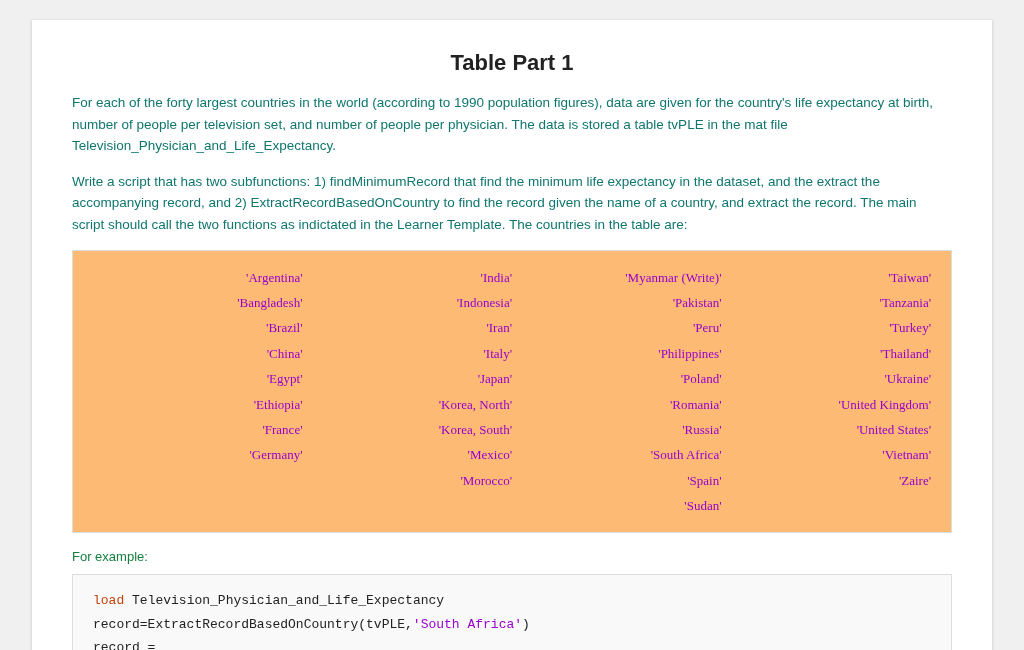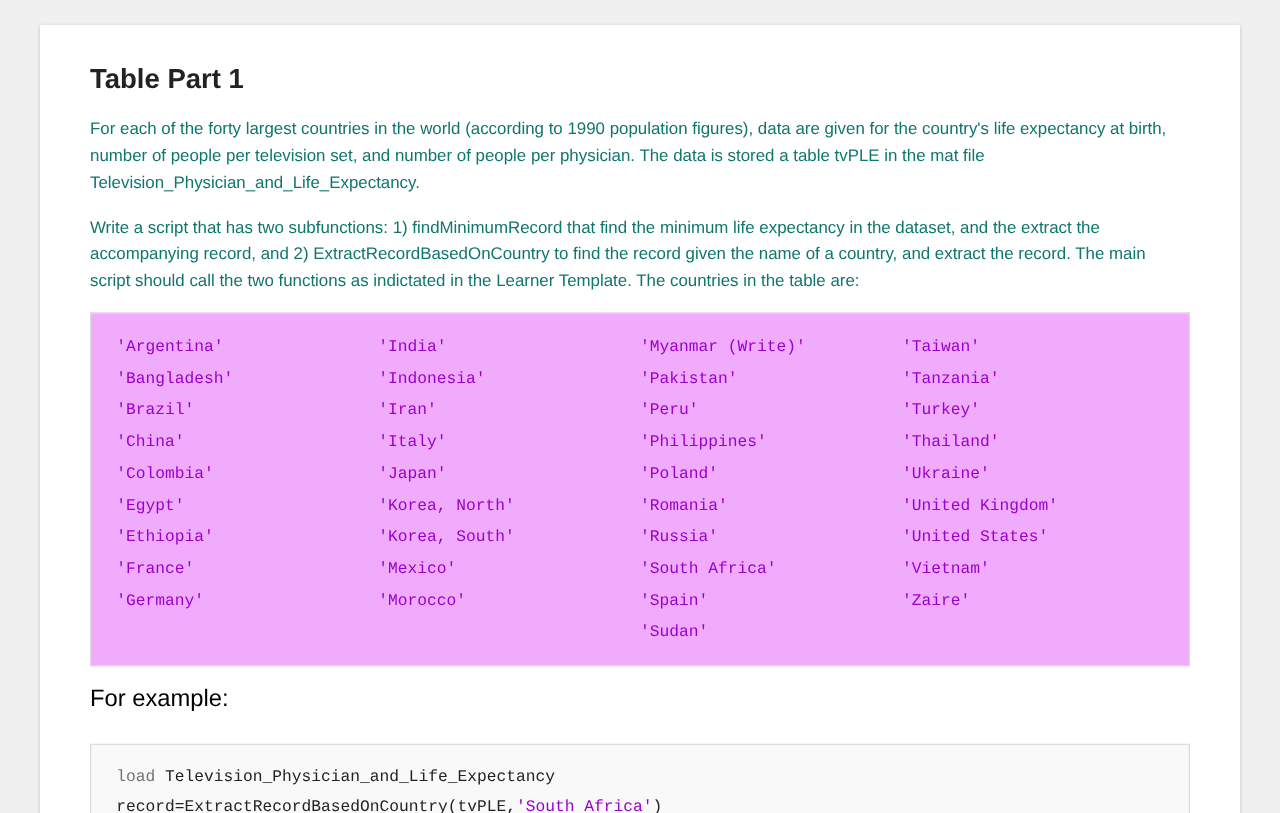--- a/index.html
+++ b/index.html
@@ -16,65 +16,67 @@
       background: white;
       width: 960px;
       padding: 30px 40px;
       box-shadow: 0 1px 3px rgba(0,0,0,0.2);
     }
     h1 {
       font-size: 22px;
       font-weight: bold;
       margin-bottom: 16px;
       color: #222;
+      text-align: center;
     }
     .description {
       font-size: 13.5px;
       color: #0f766e;
       line-height: 1.6;
       margin-bottom: 14px;
     }
     .code-block {
-      background: #f0abfc;
+      background: #fdba74;
       border: 1px solid #ddd;
       padding: 14px 20px;
-      font-family: Liberation Mono, monospace;
+      font-family: Liberation Serif, serif;
       font-size: 13px;
       margin-bottom: 16px;
       color: #9900cc;
       line-height: 1.8;
+      text-align: right;
     }
     .code-block .country-grid {
       display: grid;
       grid-template-columns: repeat(4, 1fr);
       gap: 0;
     }
     .code-block .country-grid span {
       color: #9900cc;
       display: block;
       padding: 1px 0;
     }
     .for-example {
-      font-size: 19px;
-      color: #000000;
-      margin-bottom: 24px;
+      font-size: 13px;
+      color: #15803d;
+      margin-bottom: 10px;
     }
     .output-block {
       background: #f9f9f9;
       border: 1px solid #ddd;
       padding: 14px 20px;
       font-family: 'Courier New', monospace;
       font-size: 13px;
     }
     .output-block .line {
       color: #222;
       line-height: 1.8;
     }
     .output-block .line .keyword {
-      color: #737373;
+      color: #c2410c;
     }
     .output-block .line .string {
       color: #9900cc;
     }
   </style>
 </head>
 <body>
 
 <div class="page">
   <h1>Table Part 1</h1>
@@ -84,21 +86,20 @@
   <p class="description">Write a script that has two subfunctions: 1) findMinimumRecord that find the minimum life expectancy in the dataset, and the extract the accompanying record, and 2) ExtractRecordBasedOnCountry to find the record given the name of a country, and extract the record.  The main script should call the two functions as indictated in the Learner Template.  The countries in the table are:</p>
 
   <div class="code-block">
     <div class="country-grid">
 
       <div>
         <span>'Argentina'</span>
         <span>'Bangladesh'</span>
         <span>'Brazil'</span>
         <span>'China'</span>
-        <span>'Colombia'</span>
         <span>'Egypt'</span>
         <span>'Ethiopia'</span>
         <span>'France'</span>
         <span>'Germany'</span>
       </div>
 
       <div>
         <span>'India'</span>
         <span>'Indonesia'</span>
         <span>'Iran'</span>

